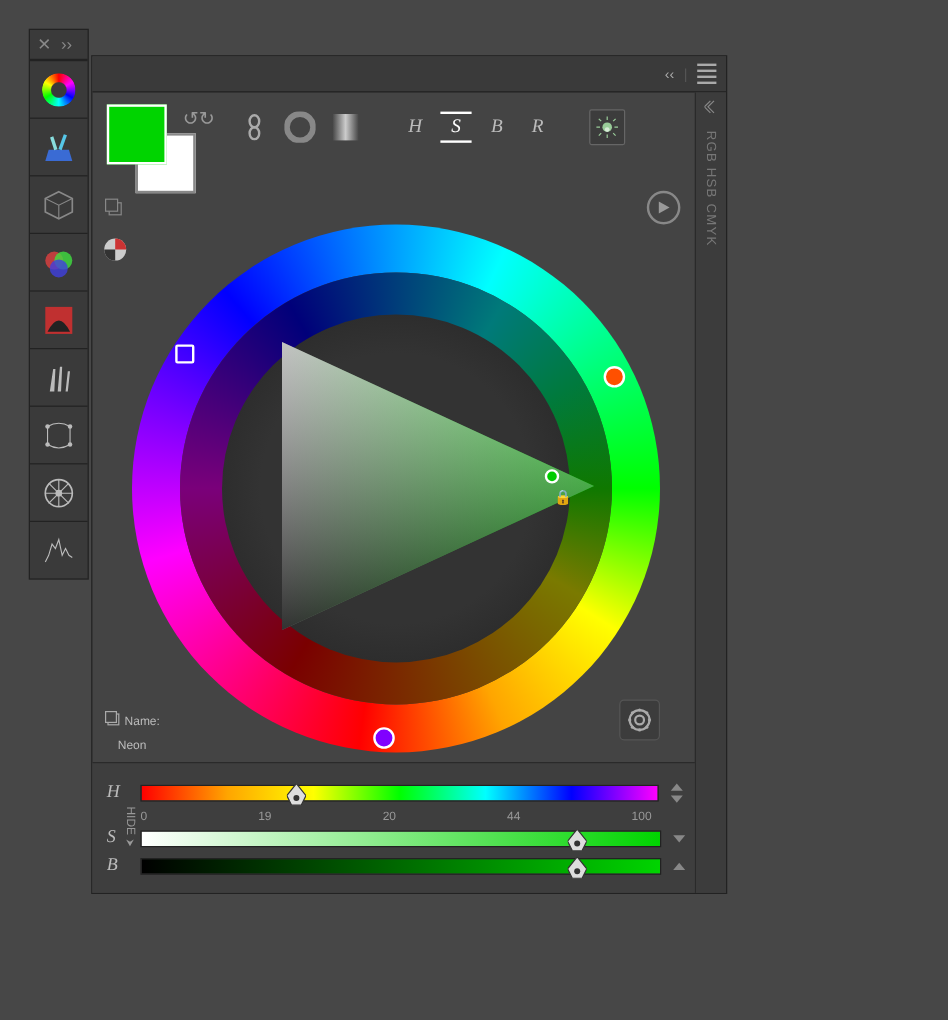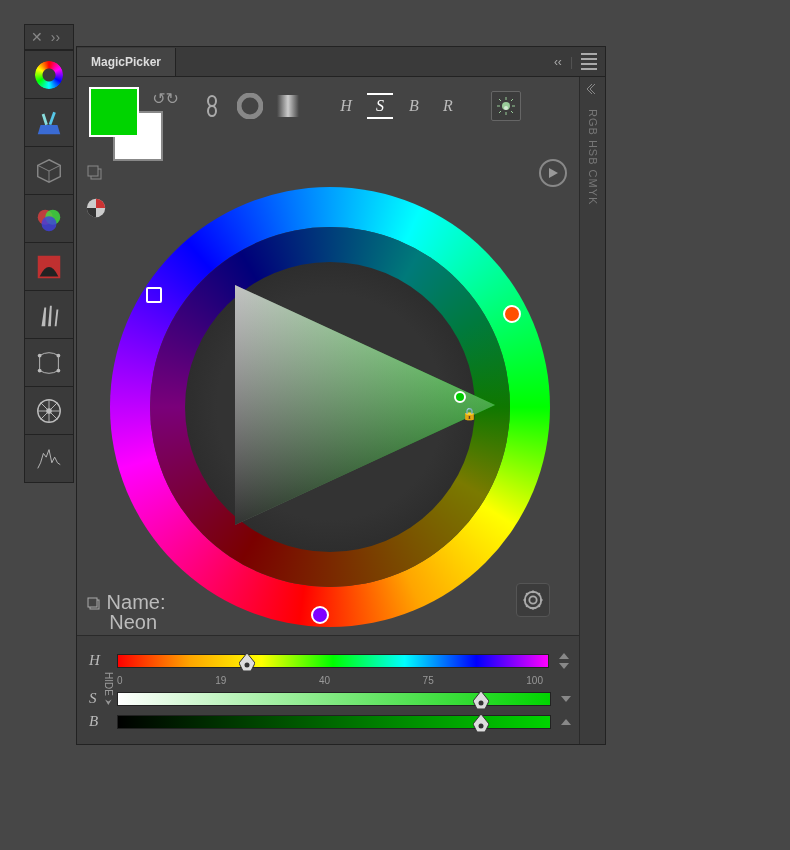--- a/index.html
+++ b/index.html
@@ -190,21 +190,21 @@
     width: 34px; height: 34px; border: 1px solid #555; border-radius: 4px; background: #3c3c3c;
     display: flex; align-items: center; justify-content: center; cursor: pointer;
   }
   .scheme-icon {
     position: absolute; left: -6px; top: 82px;
     width: 22px; height:22px; cursor: pointer;
   }
   
   .name-area {
     position: absolute; left: 10px; bottom: 92px;
-    font-size: 20px; color: #bbb; line-height: 20px;
+    font-size: 10px; color: #bbb; line-height: 20px;
   }
   .name-area .icon { display: inline-block; width: 14px; height: 14px; vertical-align: -2px; }
   
   .sliders {
     border-top: 1px solid #2a2a2a; background: #3e3e3e;
     margin: 8px -8px -6px -12px;
     padding: 10px 8px 8px 12px;
     position: relative;
   }
   .slider-row {
@@ -304,21 +304,20 @@
   </div>
   <div class="dock-item">
     <svg viewBox="0 0 32 32">
         <path d="M4 26 l3 -6 3 -10 3 4 3 -8 3 14 3 -6 3 6 3 2" stroke="#bbb" fill="none"></path>
       </svg>
   </div>
 </div>
 
 <div class="panel">
   <div class="titlebar">
-    <div class="tab">MagicPicker</div>
     <div class="title-right">
       <span class="chev">‹‹</span>
       <span class="chev" style="color:#555">|</span>
       <span class="hamburger">
           <span></span>
           <span></span>
           <span></span>
           <span></span>
         </span>
     </div>
@@ -467,22 +466,22 @@
             </div>
           </div>
           <div style="width:12px;display:flex;flex-direction:column;gap:4px;">
             <div class="tri-mini tri-up"></div>
             <div class="tri-mini tri-dn"></div>
           </div>
         </div>
         <div class="scale">
           <span>0</span>
           <span>19</span>
-          <span>40</span>
-          <span>75</span>
+          <span>20</span>
+          <span>44</span>
           <span>100</span>
         </div>
         <div class="slider-row">
           <span class="slider-label">S</span>
           <div class="track s">
             <div class="thumb" style="left:84%;">
               <svg viewBox="0 0 16 18">
                   <path d="M8 0 L16 10 L12 18 L4 18 L0 10Z" fill="#ddd" stroke="#333"></path>
                   <circle cx="8" cy="12" r="2.5" fill="#333"></circle>
                 </svg>

